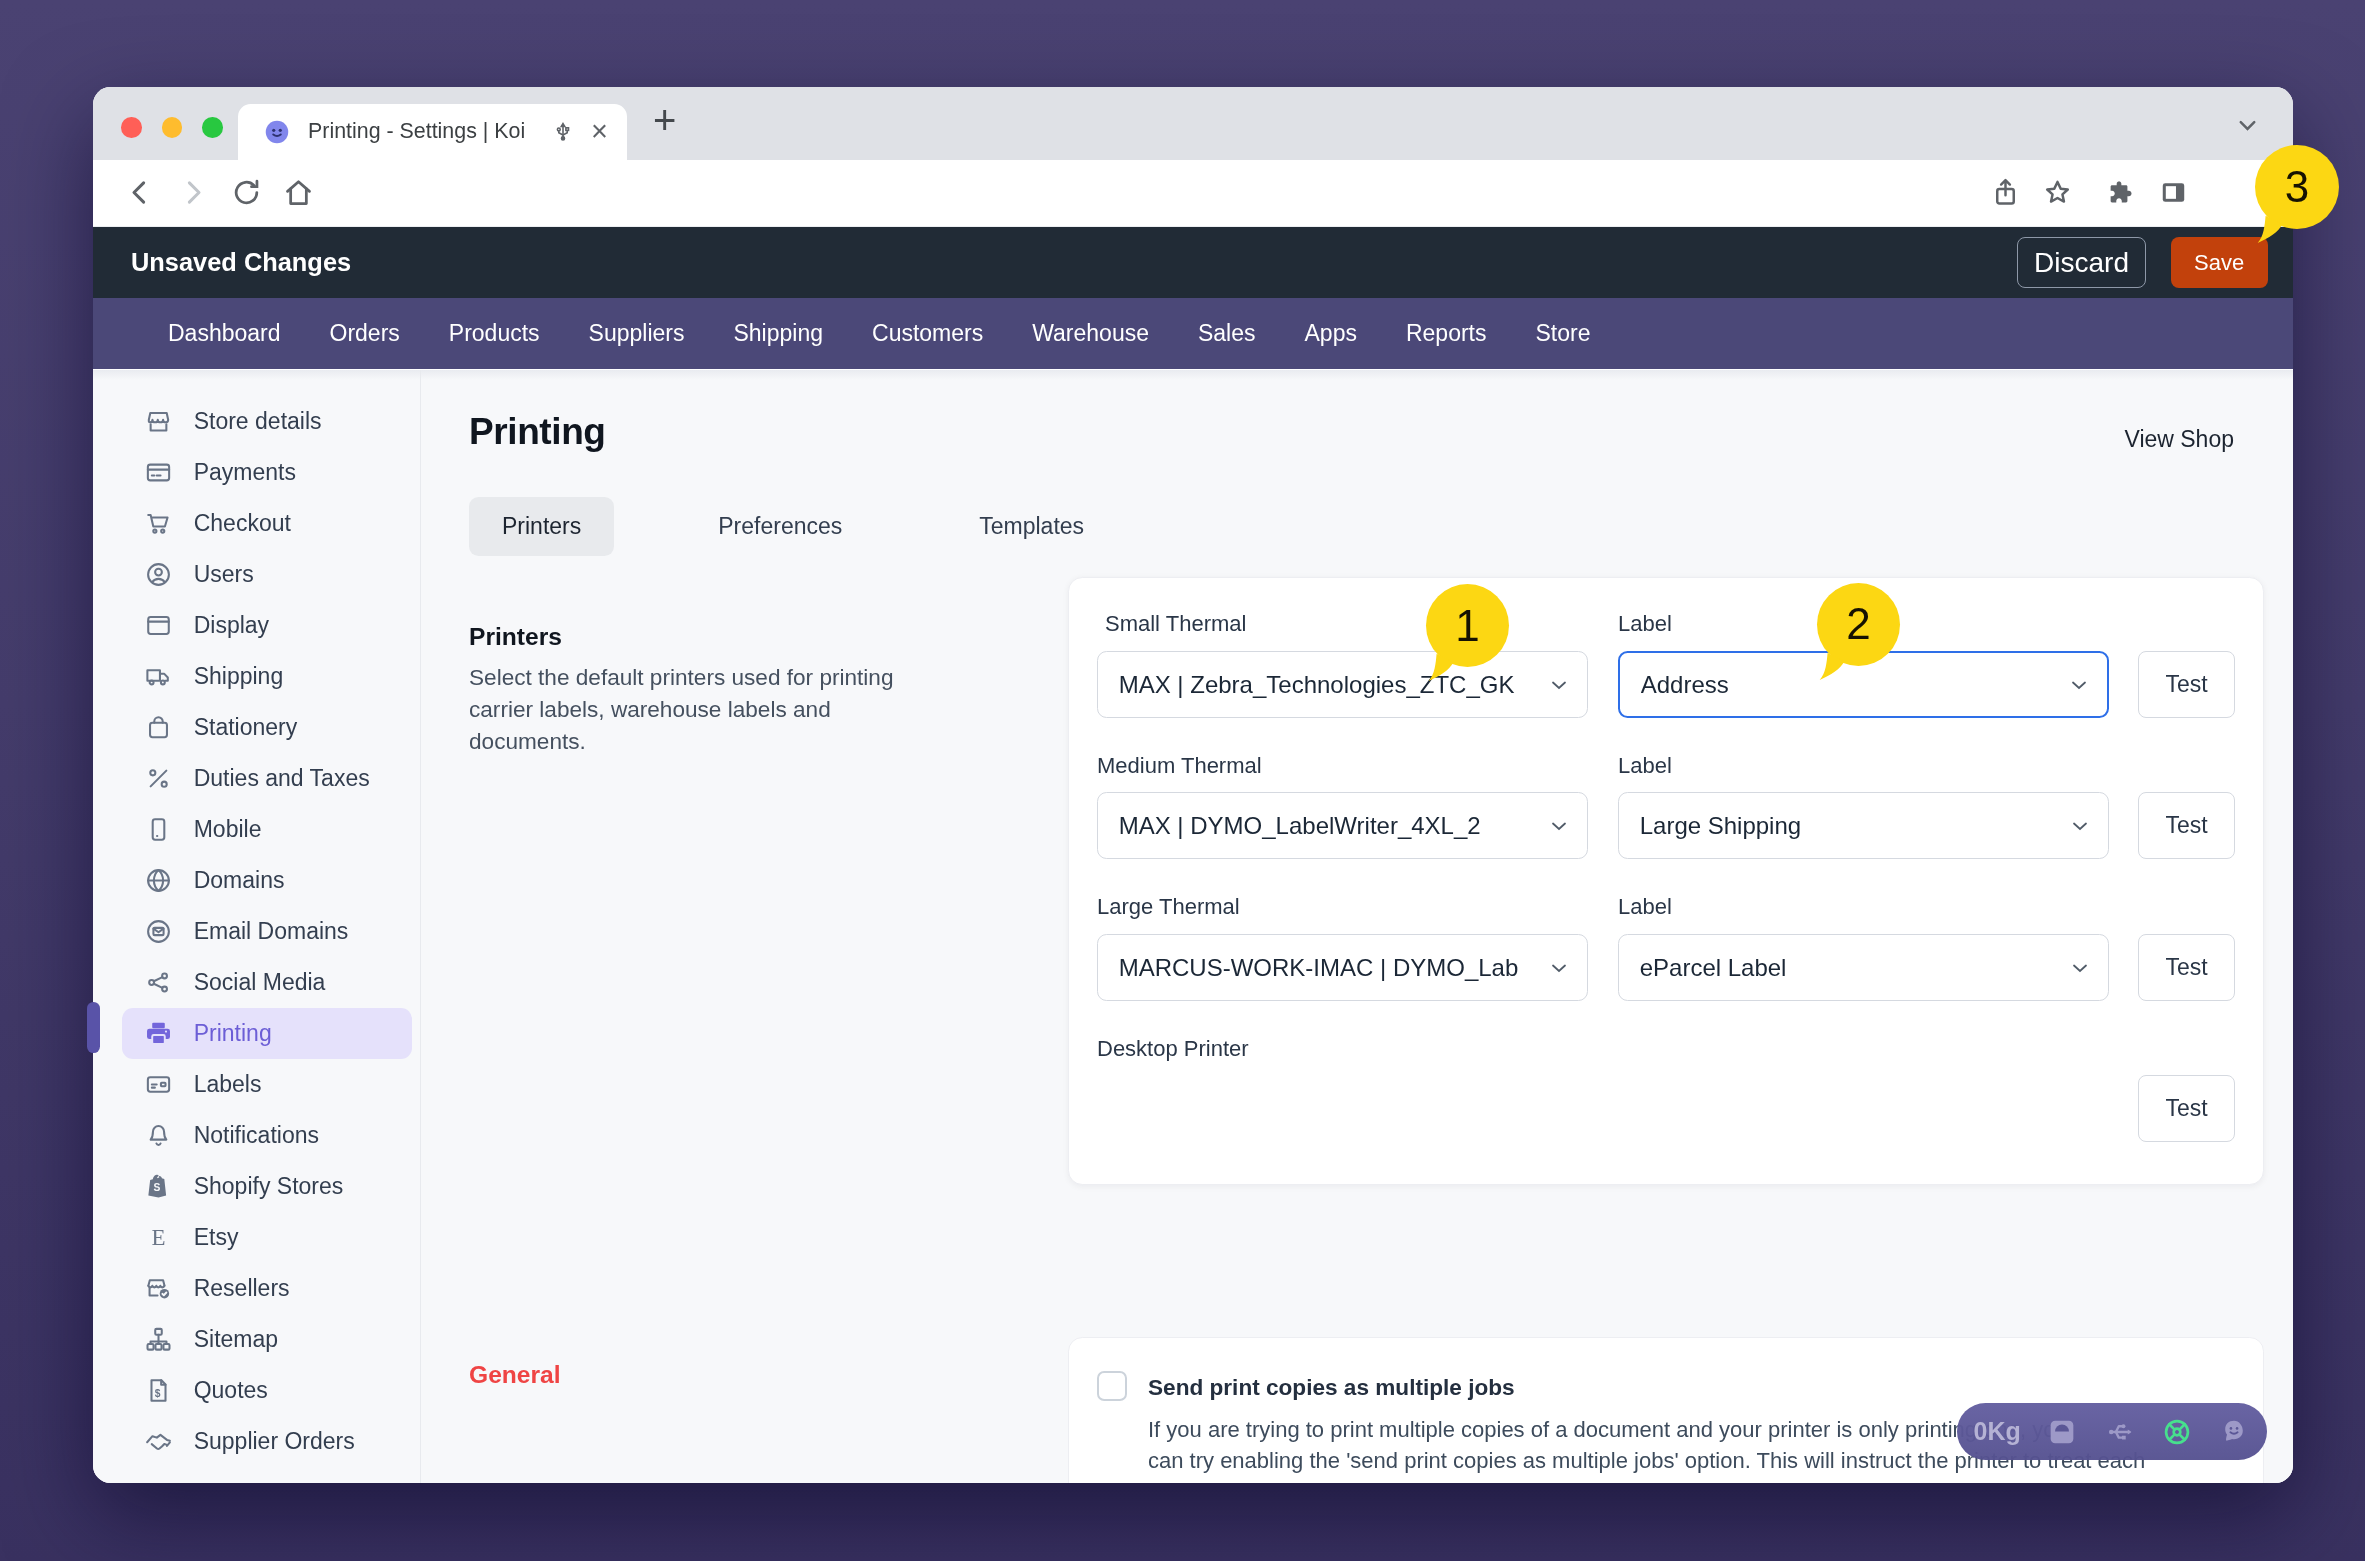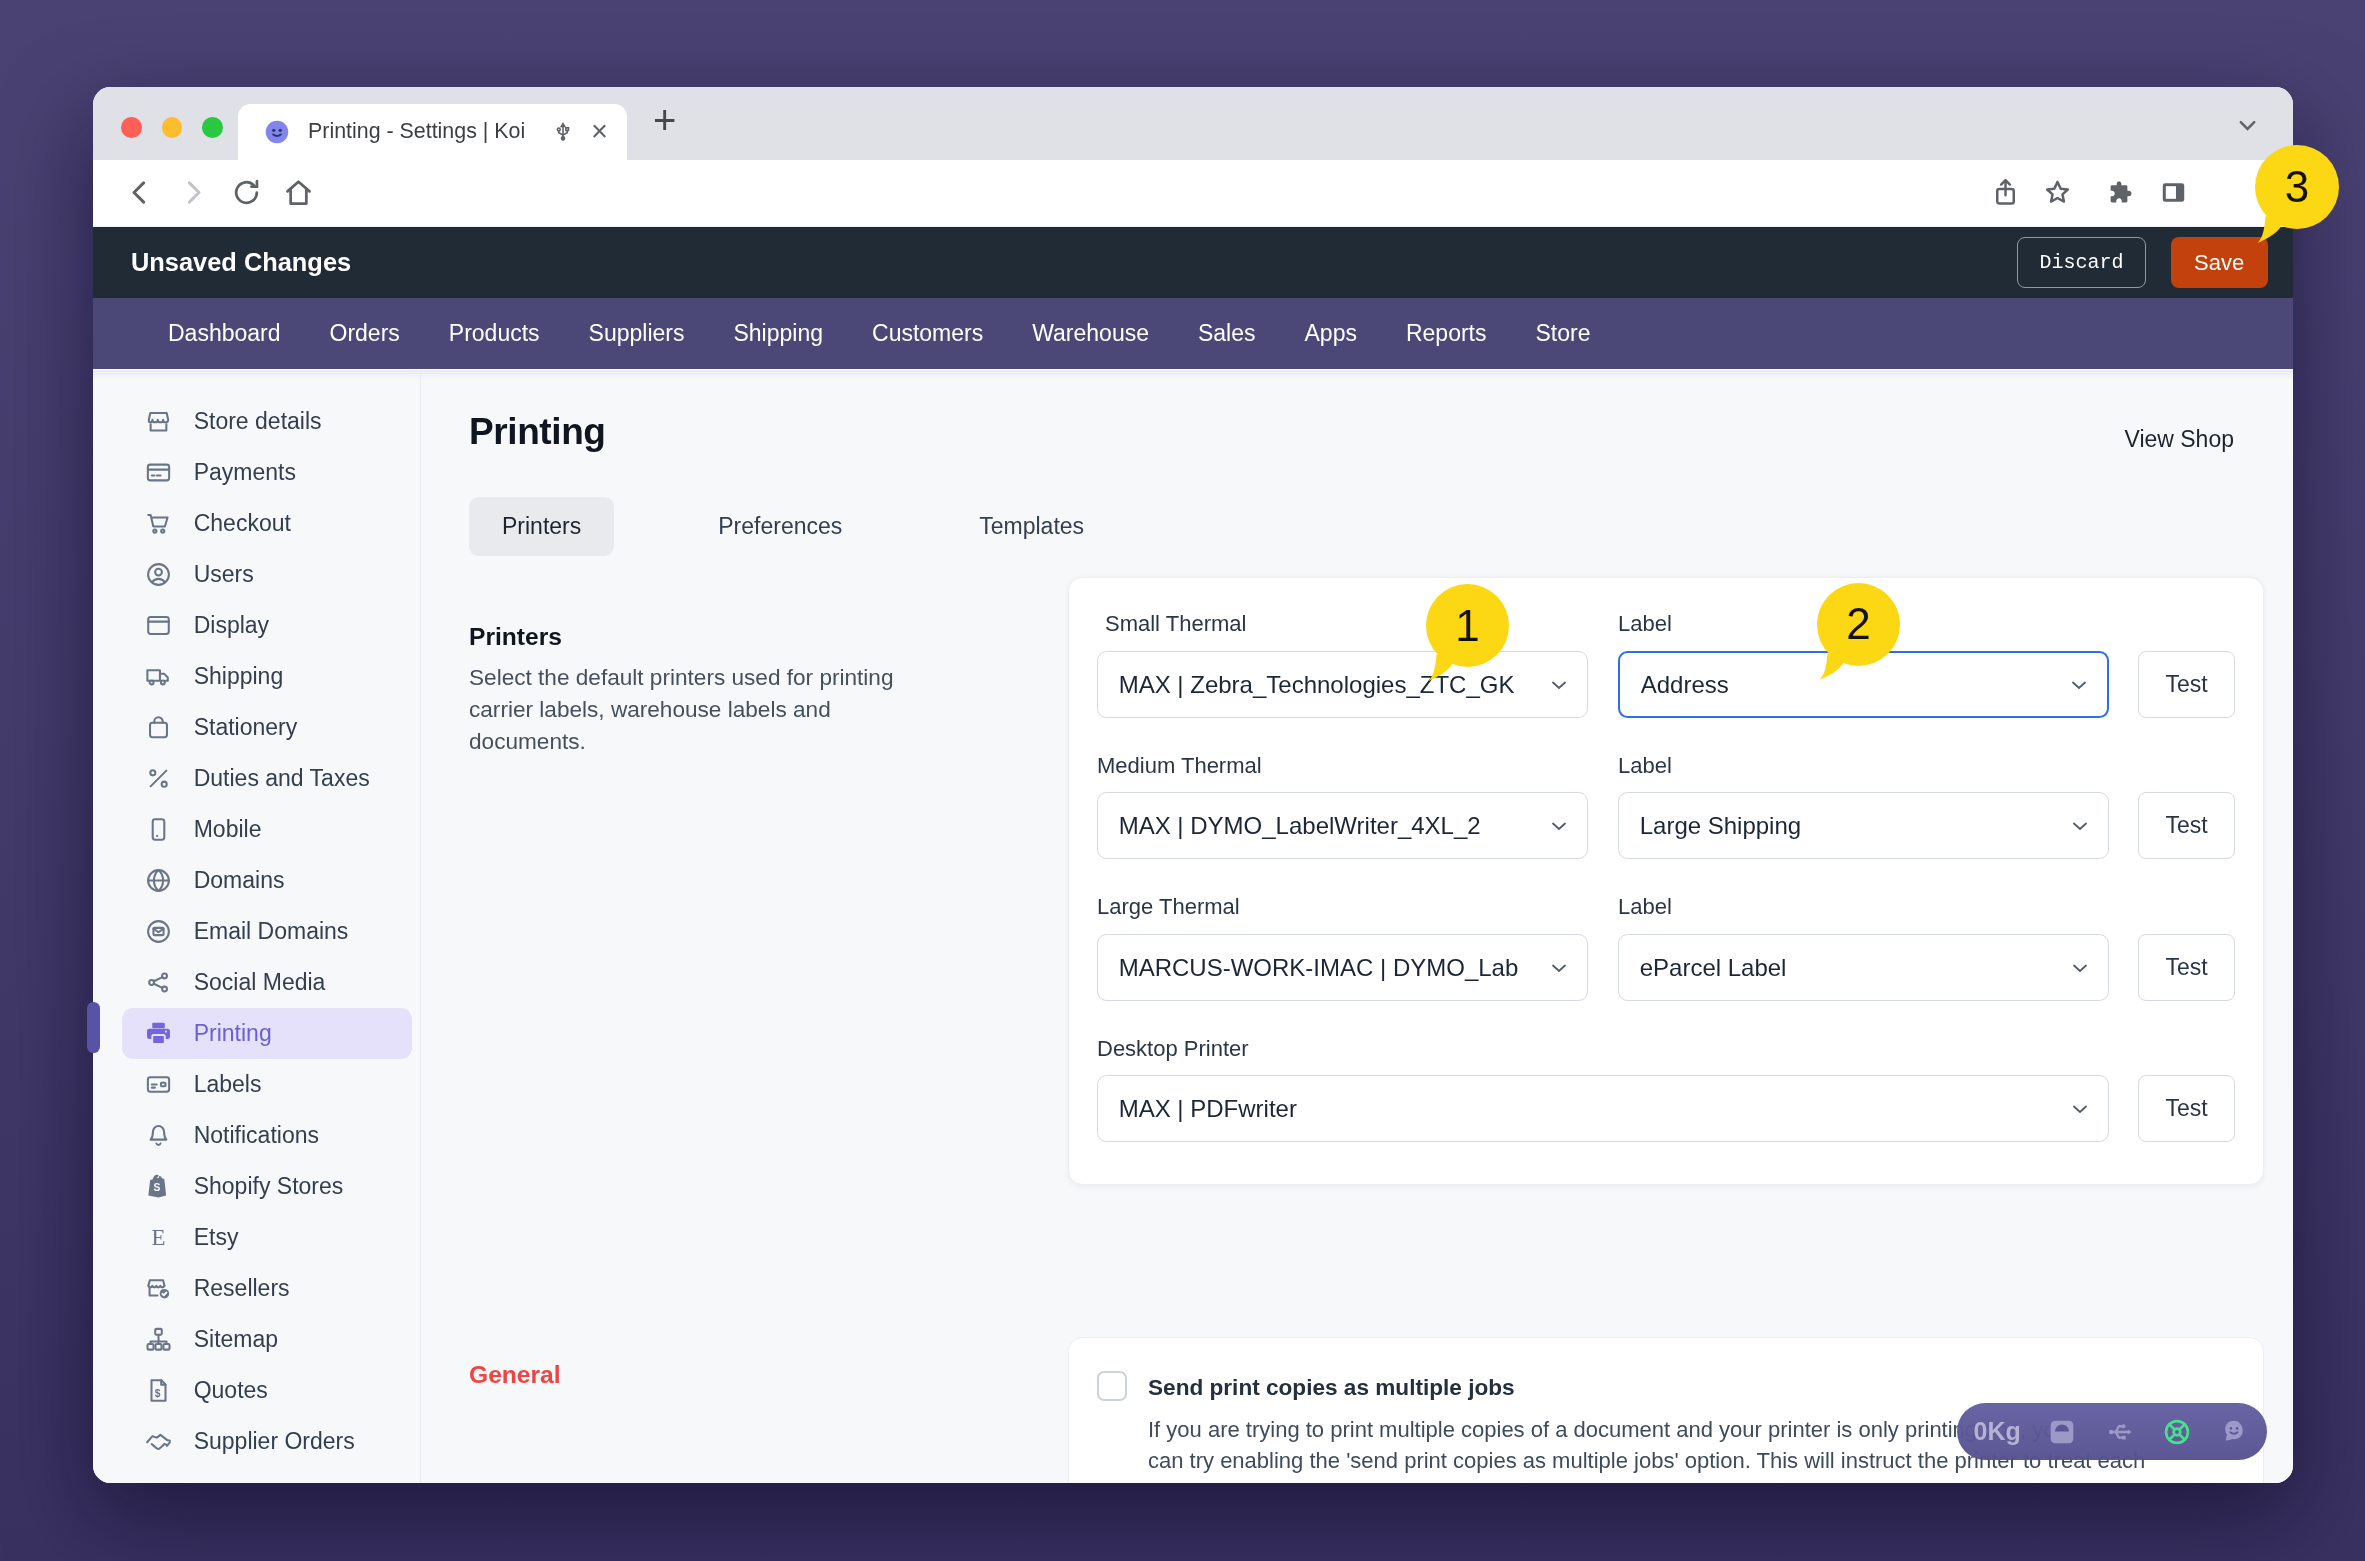--- a/index.html
+++ b/index.html
@@ -26,21 +26,21 @@
               background:#f1f3f4;display:flex;align-items:center;padding-left:22px;gap:12.7px;font-size:23px;}
   .addressbar .lock{width:22px;height:22px;color:#5f6368;flex:none;}
   .host{color:#202124;}.path{color:#6f7479;}
   .avatar{position:absolute;left:2107px;top:83px;width:44px;height:44px;border-radius:50%;
           background:radial-gradient(circle at 50% 38%,#b9a895 16%,#6d6258 40%,#32353a 75%,#24262a 100%);}
   
   .appbar{position:absolute;top:140px;left:0;right:0;height:71px;background:#212b36;display:flex;align-items:center;}
   .status-text{margin-left:38px;color:#fff;font-size:25.4px;font-weight:700;}
   .appbar-btns{margin-left:auto;margin-right:25.4px;display:flex;gap:24.6px;}
   .btn-discard{width:129px;height:51px;border:1.6px solid #8e98a8;border-radius:8px;background:transparent;
-               color:#fff;font-size:20px;font-family:Liberation Mono, monospace;}
+               color:#fff;font-size:28px;font-family:Liberation Sans, sans-serif;}
   .btn-save{width:97px;height:51px;border:none;border-radius:8px;background:#c2410c;color:#fff;
             font-size:22px;font-family:inherit;}
   
   .mainnav{position:absolute;top:211px;left:0;right:0;height:71px;background:#4b4878;display:flex;
            align-items:center;gap:49px;padding-left:75px;}
   .nav-item{color:#fff;font-size:23px;white-space:nowrap;}
   
   .content{position:absolute;top:283px;left:0;right:0;bottom:0;background:#f7f8fa;}
   .content::before{content:"";position:absolute;top:0;left:0;right:0;height:9.5px;
                    background:linear-gradient(#e9ebf0,rgba(233,235,240,0));pointer-events:none;}
@@ -418,26 +418,20 @@
           </div>
           <div class="select" style="left:549px;top:356px;width:491px">
             <span class="value">eParcel Label</span>
             <svg class="chev" viewBox="0 0 24 24" fill="none" stroke="currentColor" stroke-width="1.8" stroke-linecap="round">
                 <path d="m6 9.5 6 5.5 6-5.5"></path>
               </svg>
           </div>
           <button class="btn-test" style="left:1069px;top:356px">Test</button>
 
           <span class="frow-label" style="left:28px;top:458px">Desktop Printer</span>
-          <div class="select" style="left:28px;top:497px;width:1012px">
-            <span class="value">MAX | PDFwriter</span>
-            <svg class="chev" viewBox="0 0 24 24" fill="none" stroke="currentColor" stroke-width="1.8" stroke-linecap="round">
-                <path d="m6 9.5 6 5.5 6-5.5"></path>
-              </svg>
-          </div>
           <button class="btn-test" style="left:1069px;top:497px">Test</button>
 
           <div class="bubble" style="left:357px;top:6.4px">
             <span>1</span>
             <svg class="tail" viewBox="0 0 34 36">
                 <path d="M3 34C10 26 11 14 12 3l19 10c-5 9-15 15-28 21Z" fill="#fcd713"></path>
               </svg>
           </div>
           <div class="bubble" style="left:748px;top:4.8px">
             <span>2</span>

